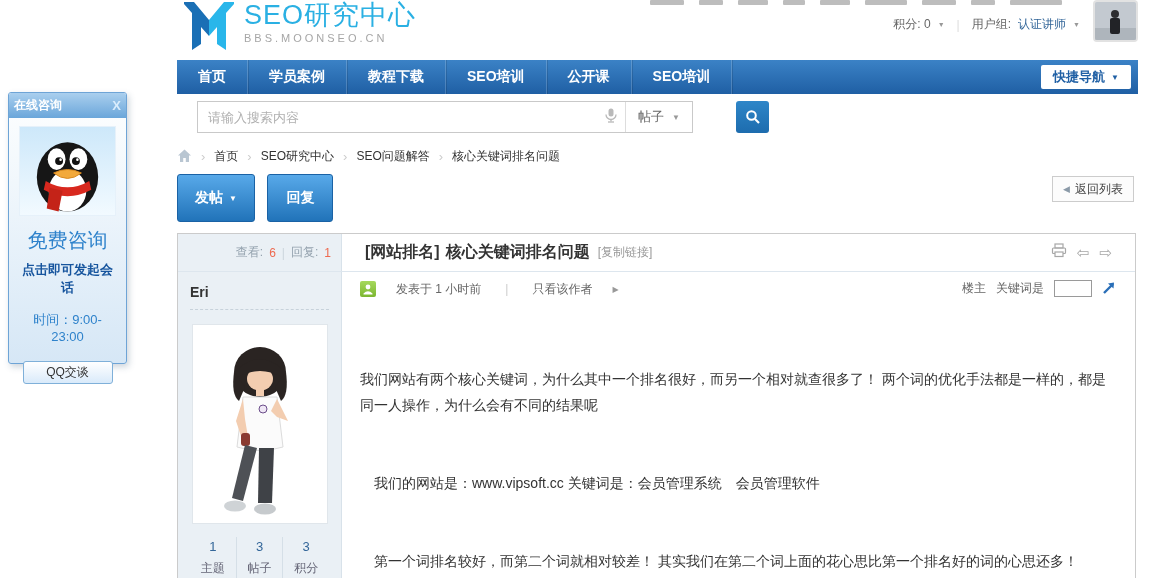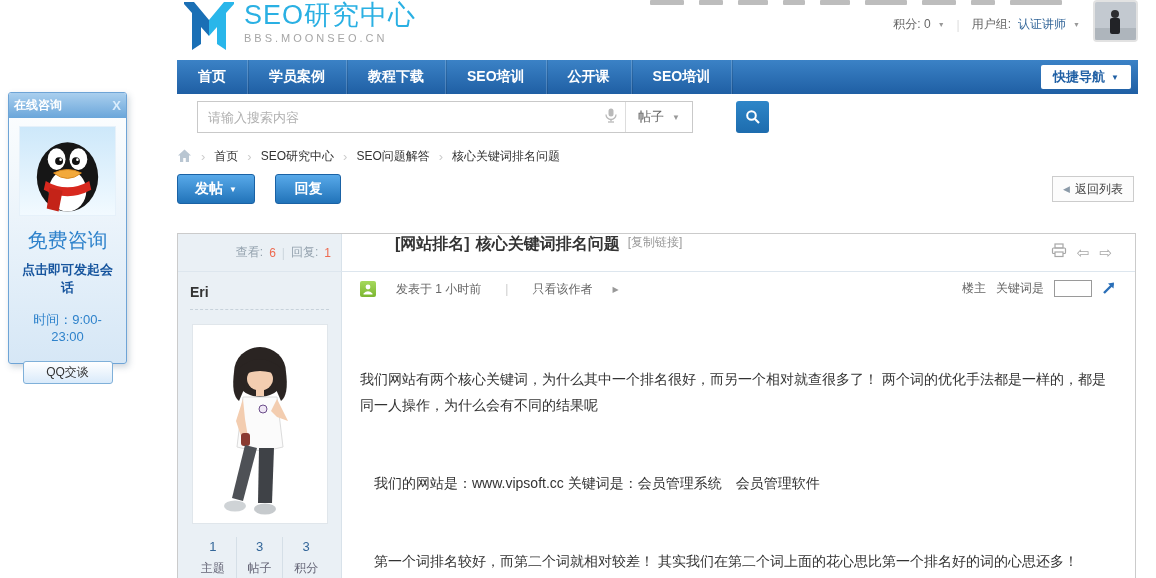--- a/index.html
+++ b/index.html
@@ -45,34 +45,34 @@
   .search-btn { margin-left:7px; width:33px; height:32px; border:none; border-radius:3px; background:linear-gradient(#2e86c8,#1d6cae); cursor:pointer; display:flex; align-items:center; justify-content:center; }
 
   
   .crumbs { top:146px; height:20px; display:flex; align-items:center; font-size:12px; color:#333; gap:9px; }
   .crumbs .sep { color:#ccc; font-size:13px; }
   .crumbs a { color:#333; text-decoration:none; }
   .home-icon { display:flex; }
 
   
   .actions { top:174px; height:32px; }
-  .btn-blue { display:inline-flex; align-items:center; justify-content:center; gap:6px; height:30px; border:1px solid #1a62a5; border-radius:3px; background:linear-gradient(#58a9e9,#2173b9); color:#fff; font-size:14px; font-weight:bold; cursor:pointer; vertical-align:top; }
+  .btn-blue { display:inline-flex; align-items:center; justify-content:center; gap:6px; height:48px; border:1px solid #1a62a5; border-radius:3px; background:linear-gradient(#58a9e9,#2173b9); color:#fff; font-size:14px; font-weight:bold; cursor:pointer; vertical-align:top; }
   .btn-post { width:78px; margin-right:8px; }
-  .btn-reply { width:66px;margin-left:8px; }
+  .btn-reply { width:66px; }
   .btn-blue .caret { font-size:8px; }
   .btn-back { position:absolute; right:4px; top:2px; height:26px; padding:0 10px; background:#fcfcfc; border:1px solid #ccc; color:#444; font-size:12px; display:inline-flex; align-items:center; gap:5px; cursor:pointer; }
   .btn-back .tri { font-size:9px; color:#8b9aa8; }
 
   
   .thread { top:233px; width:959px; height:400px; border:1px solid #cbcbcb; background:#fff; }
   .t-head { display:flex; height:38px; border-bottom:1px solid #dde6ee; }
   .t-head-left { width:164px; background:#eaf0f5; border-right:1px solid #d8e2ea; display:flex; align-items:center; justify-content:flex-end; padding-right:10px; font-size:12px; color:#94a2ae; gap:6px; }
   .t-head-left b { color:#ee6a50; font-weight:normal; }
   .t-head-left .sep { color:#ccd5dd; }
-  .t-head-right { flex:1; display:flex; padding:0 23px;margin-left:30px; }
+  .t-head-right { flex:1; display:flex; align-items:center; padding:0 23px; }
   .t-title { font-size:16px; font-weight:bold; color:#333; }
   .t-copylink { font-size:12px; color:#999; margin-left:8px; cursor:pointer; }
   .t-tools { margin-left:auto; display:flex; align-items:center; gap:10px; color:#a7a7a7; }
   .t-tools .arr { font-size:15px; cursor:pointer; }
 
   .t-body { display:flex; height:362px; }
   .t-side { width:164px; background:#eaf0f5; border-right:1px solid #d8e2ea; padding:12px 12px 0; }
   .t-author { font-size:14px; font-weight:bold; color:#333; padding-bottom:9px; border-bottom:1px dashed #c7d2db; }
   .t-avatar { margin:14px auto 0; width:136px; height:200px; background:#fff; border:1px solid #e0e6eb; display:flex; align-items:center; justify-content:center; }
   .t-stats { display:flex; margin-top:13px; text-align:center; }

